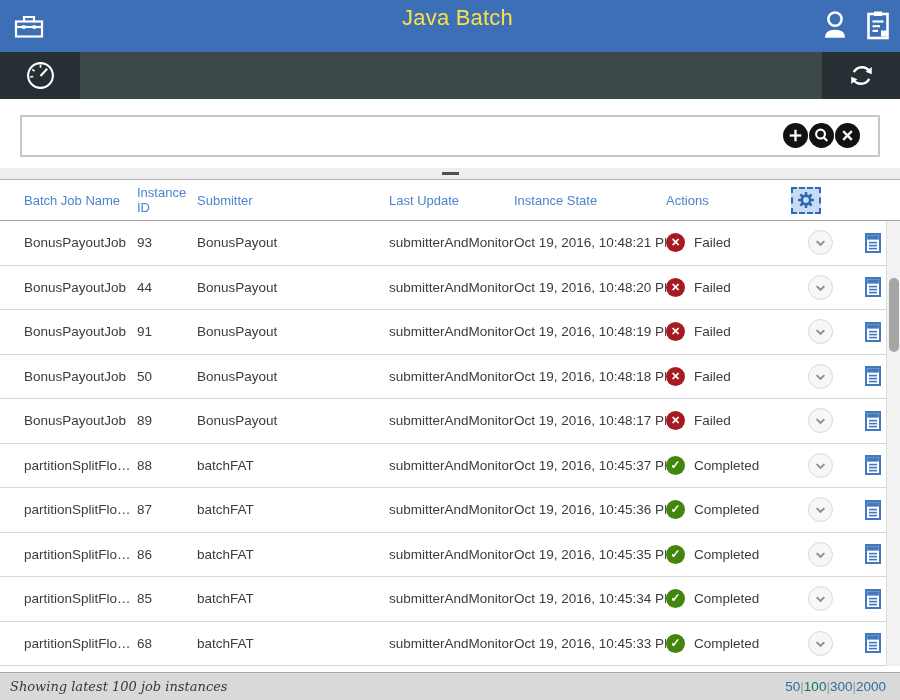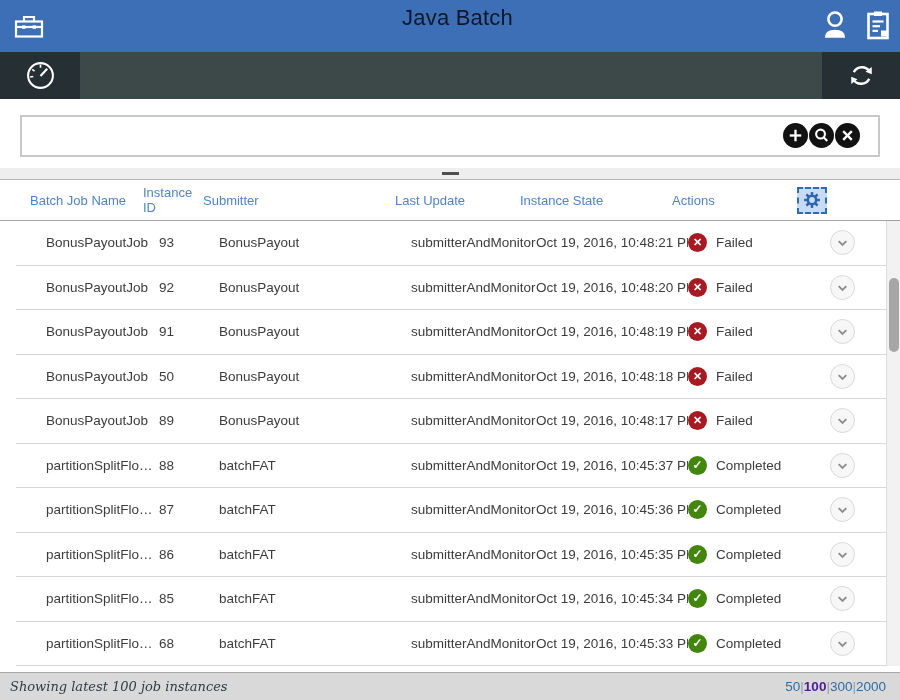--- a/index.html
+++ b/index.html
@@ -8,21 +8,21 @@
   .stage { position:relative; width:900px; height:700px; }
 
   
   .app-header { position:absolute; top:0; left:0; width:900px; height:52px;
                 background:#3C6FB5; display:flex; align-items:center; }
   .hdr-btn { background:none; border:none; cursor:pointer; display:flex;
              align-items:center; justify-content:center; }
   .hdr-left { position:absolute; left:11px; top:11px; width:36px; height:30px; }
   .app-title { position:absolute; left:15px; right:0; top:0; height:36px;
                display:flex; align-items:center; justify-content:center;
-               color:#0f172a; font-size:22px; font-weight:500; letter-spacing:.2px; }
+               color:#fde047; font-size:22px; font-weight:500; letter-spacing:.2px; }
   .hdr-right { position:absolute; right:10px; top:8px; display:flex; gap:16px;
                align-items:center; }
 
   
   .toolbar { position:absolute; top:52px; left:0; width:900px; height:47px;
              background:#3D4849; }
   .tb-sq { position:absolute; top:0; height:47px; width:80px; background:#252F34;
            border:none; cursor:pointer; display:flex; align-items:center;
            justify-content:center; }
   .tb-sq.left { left:0; }
@@ -43,34 +43,34 @@
 
   
   .splitter { position:absolute; top:168px; left:0; width:900px; height:12px;
               background:#EEEEEE; border-bottom:1px solid #B3B3B3; }
   .split-handle { position:absolute; left:442px; top:4px; width:17px; height:3px;
                   background:#4F4F4F; cursor:row-resize; }
 
   
   .grid-cols { display:grid;
                grid-template-columns:113px 60px 192px 125px 152px 125px 58px 48px;
-               padding-left:30px; }
+               padding-left:24px; }
   .table-header { position:absolute; top:180px; left:0; width:900px; height:41px;
                   background:#fff; border-bottom:1px solid #A1A1A1;
                   align-items:center; }
   .th { color:#4D84CC; font-size:13px; line-height:15px; display:flex;
         align-items:center; }
   .th-gear-wrap { display:flex; align-items:center; }
   .gear-btn { width:30px; height:27px; background:#C7DCF2;
               border:2px dashed #2F6BB3; cursor:pointer; display:flex;
               align-items:center; justify-content:center; padding:0; }
 
   .table-body { position:absolute; top:221px; left:0; width:900px; }
   .row { height:44.5px; border-bottom:1px solid #D8D8D8; align-items:center;
-         background:#fff;margin-left:16px; }
+         background:#fff; }
   .cell { font-size:13.5px; color:#3C3C3C; overflow:hidden; white-space:nowrap;
           display:flex; align-items:center; padding-right:8px; }
   .cell.state { gap:9px; }
   .cell.centered { justify-content:center; padding-right:0; }
   .state-icon { width:19px; height:19px; min-width:19px; border-radius:50%;
                 color:#fff; font-size:11px; font-weight:bold; line-height:19px;
                 text-align:center; }
   .state-icon.failed { background:#A81A21; }
   .state-icon.completed { background:#43860D; font-size:12px; }
   .action-btn { width:25px; height:25px; border-radius:50%; background:#F7F7F7;
@@ -86,21 +86,21 @@
                   background:#A6A6A6; border-radius:5px; cursor:grab; }
 
   
   .footer { position:absolute; top:672px; left:0; width:900px; height:28px;
             background:#D9D9D9; border-top:1px solid #A6A6A6; display:flex;
             align-items:center; justify-content:space-between; padding:0 14px 0 10px; }
   .summary { font-family:"DejaVu Serif", serif; font-style:italic; font-size:13px;
              color:#2E3D44;text-align:right; }
   .pager { display:flex; align-items:center; font-size:13.5px; }
   .pager a { color:#2E6DA4; text-decoration:none; cursor:pointer; }
-  .pager a.current { color:#4c1d95; font-weight:bold; cursor:default; }
+  .pager a.current { color:#0f766e; font-weight:normal; cursor:default; }
   .pager .sep { color:#999; }
 </style>
 </head>
 <body>
 
 <div class="stage">
 
   <header class="app-header">
     <button class="hdr-btn hdr-left" title="">
       <svg viewBox="0 0 32 27" width="32" height="27" aria-hidden="true">
@@ -234,21 +234,21 @@
             <line x1="4" y1="9.6" x2="12" y2="9.6" stroke="#4178BE" stroke-width="1.6"></line>
             <line x1="4" y1="12.6" x2="12" y2="12.6" stroke="#4178BE" stroke-width="1.6"></line>
             <line x1="4" y1="15.6" x2="12" y2="15.6" stroke="#4178BE" stroke-width="1.6"></line>
           </svg>
         </button>
       </div>
     </div>
 
     <div class="row grid-cols">
       <div class="cell">BonusPayoutJob</div>
-      <div class="cell">92</div>
+      <div class="cell">44</div>
       <div class="cell">BonusPayout</div>
       <div class="cell">submitterAndMonitor</div>
       <div class="cell">Oct 19, 2016, 10:48:20 PM</div>
       <div class="cell state">
         <span class="state-icon failed">✕</span>
         <span class="state-label">Failed</span>
       </div>
       <div class="cell centered">
         <button class="action-btn">
           <svg viewBox="0 0 24 24" width="23" height="23" aria-hidden="true">

